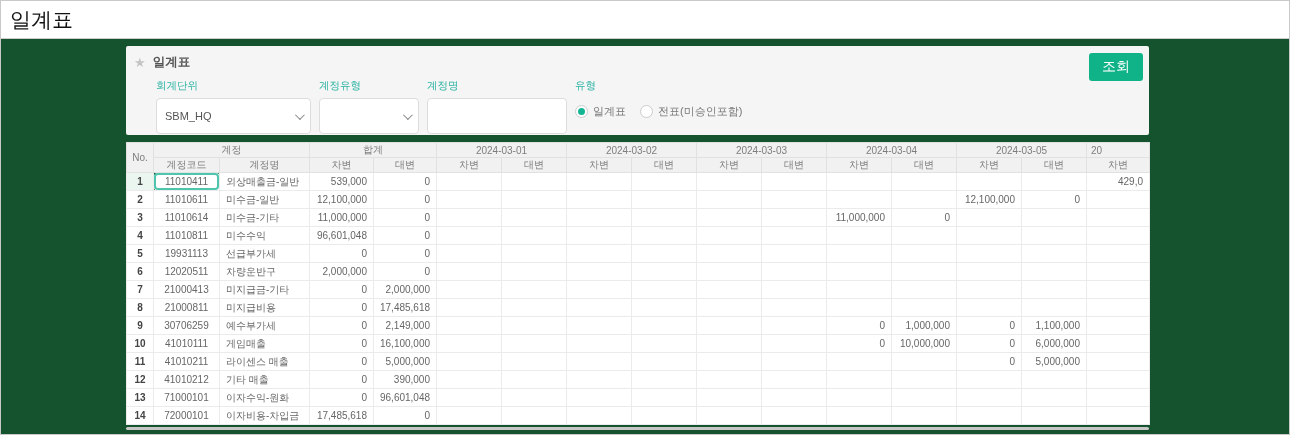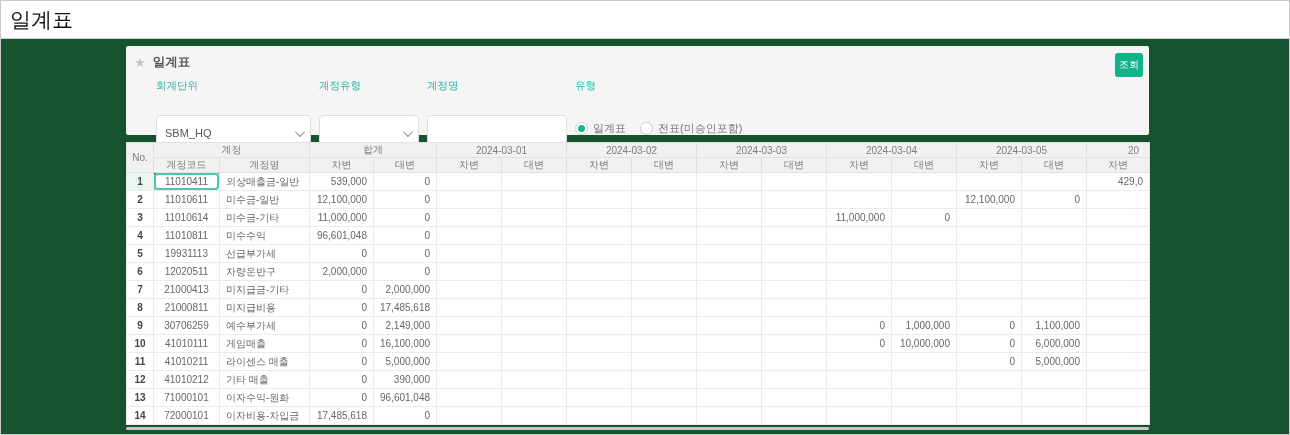--- a/index.html
+++ b/index.html
@@ -9,26 +9,26 @@
 
   
   .titlebar { height:38px; border-bottom:1px solid #ccc; display:flex; align-items:center; padding-left:9px; background:#fff; }
   .titlebar .page-title { font-size:21px; color:#111; }
 
   
   .panel { position:absolute; left:125px; top:45px; width:1023px; height:89px; background:#f5f5f5; border-radius:2px; }
   .panel-header { height:33px; display:flex; align-items:center; padding:0 8px; position:relative; }
   .star { color:#c4c4c4; font-size:13px; margin-right:7px; cursor:pointer; }
   .panel-title { font-size:12.5px; font-weight:bold; color:#555; }
-  .search-btn { position:absolute; right:6px; top:7px; background:#10b287; color:#fff; border:none; border-radius:3px; font-size:10px; padding:5px 4px; cursor:pointer; font-family:Liberation Serif, serif; }
+  .search-btn { position:absolute; right:6px; top:7px; background:#10b287; color:#fff; border:none; border-radius:3px; font-size:14px; padding:5px 13px; cursor:pointer; font-family:Liberation Serif, serif; }
 
   
   .filters { display:flex; padding-left:30px; align-items:flex-start; }
   .field { margin-right:8px; }
-  .field label { display:block; font-size:10.5px; color:#2bb3a3; margin-bottom:22px; }
+  .field label { display:block; font-size:10.5px; color:#2bb3a3; margin-bottom:5px; }
   .ctrl { height:36px; background:#fff; border:1px solid #ddd; border-radius:4px; display:flex; align-items:center; padding:0 8px; font-size:11px; color:#555; }
   .select { justify-content:space-between; cursor:pointer; }
   .chev { width:7px; height:7px; border-right:1.5px solid #888; border-bottom:1.5px solid #888; transform:rotate(45deg) translateY(-2px); flex:none; }
   .dates { display:flex; gap:8px; }
   .date-box { width:72px; justify-content:space-between; padding:0 6px; cursor:pointer; }
   .date-box span { font-size:10px; }
   .cal { flex:none; }
   input.ctrl { width:140px; font-family:inherit; }
   .radios { display:flex; align-items:center; height:26px; gap:14px; }
   .radio-opt { display:flex; align-items:center; gap:5px; cursor:pointer; }
@@ -39,21 +39,21 @@
   
   .grid { position:absolute; left:125px; top:141px; width:1023px; }
   table { border-collapse:collapse; table-layout:fixed; width:1023px; }
   th { background:#f1f1f1; color:#7d7d7d; font-weight:normal; font-size:10px; border:1px solid #e1e1e1; height:13px; padding:0 4px; }
   thead tr.sub th { height:12px; }
   td { border:1px solid #ebebeb; height:18px; font-size:10px; color:#666; padding:0 6px; background:#fff; white-space:nowrap; overflow:hidden; }
   td.c { text-align:center; } td.l { text-align:left; } td.r { text-align:right; }
   td.rownum { color:#444; font-weight:bold; }
   td.sel-num { background:#eaf6ef; }
   td.sel-cell { box-shadow:inset 0 0 0 2px #4ec6ad; border-radius:4px; }
-  th.grp-last { text-align:right; padding-right:10px;margin-left:40px; }
+  th.grp-last { text-align:left; padding-right:10px;margin-left:40px; }
   .hscroll { height:3px; background:#c7c7c7; border-radius:2px; margin-top:2px; width:100%; cursor:pointer; }
 </style>
 </head>
 <body>
 
 <div class="app">
 
   <div class="titlebar">
     <span class="page-title">일계표</span>
   </div>

